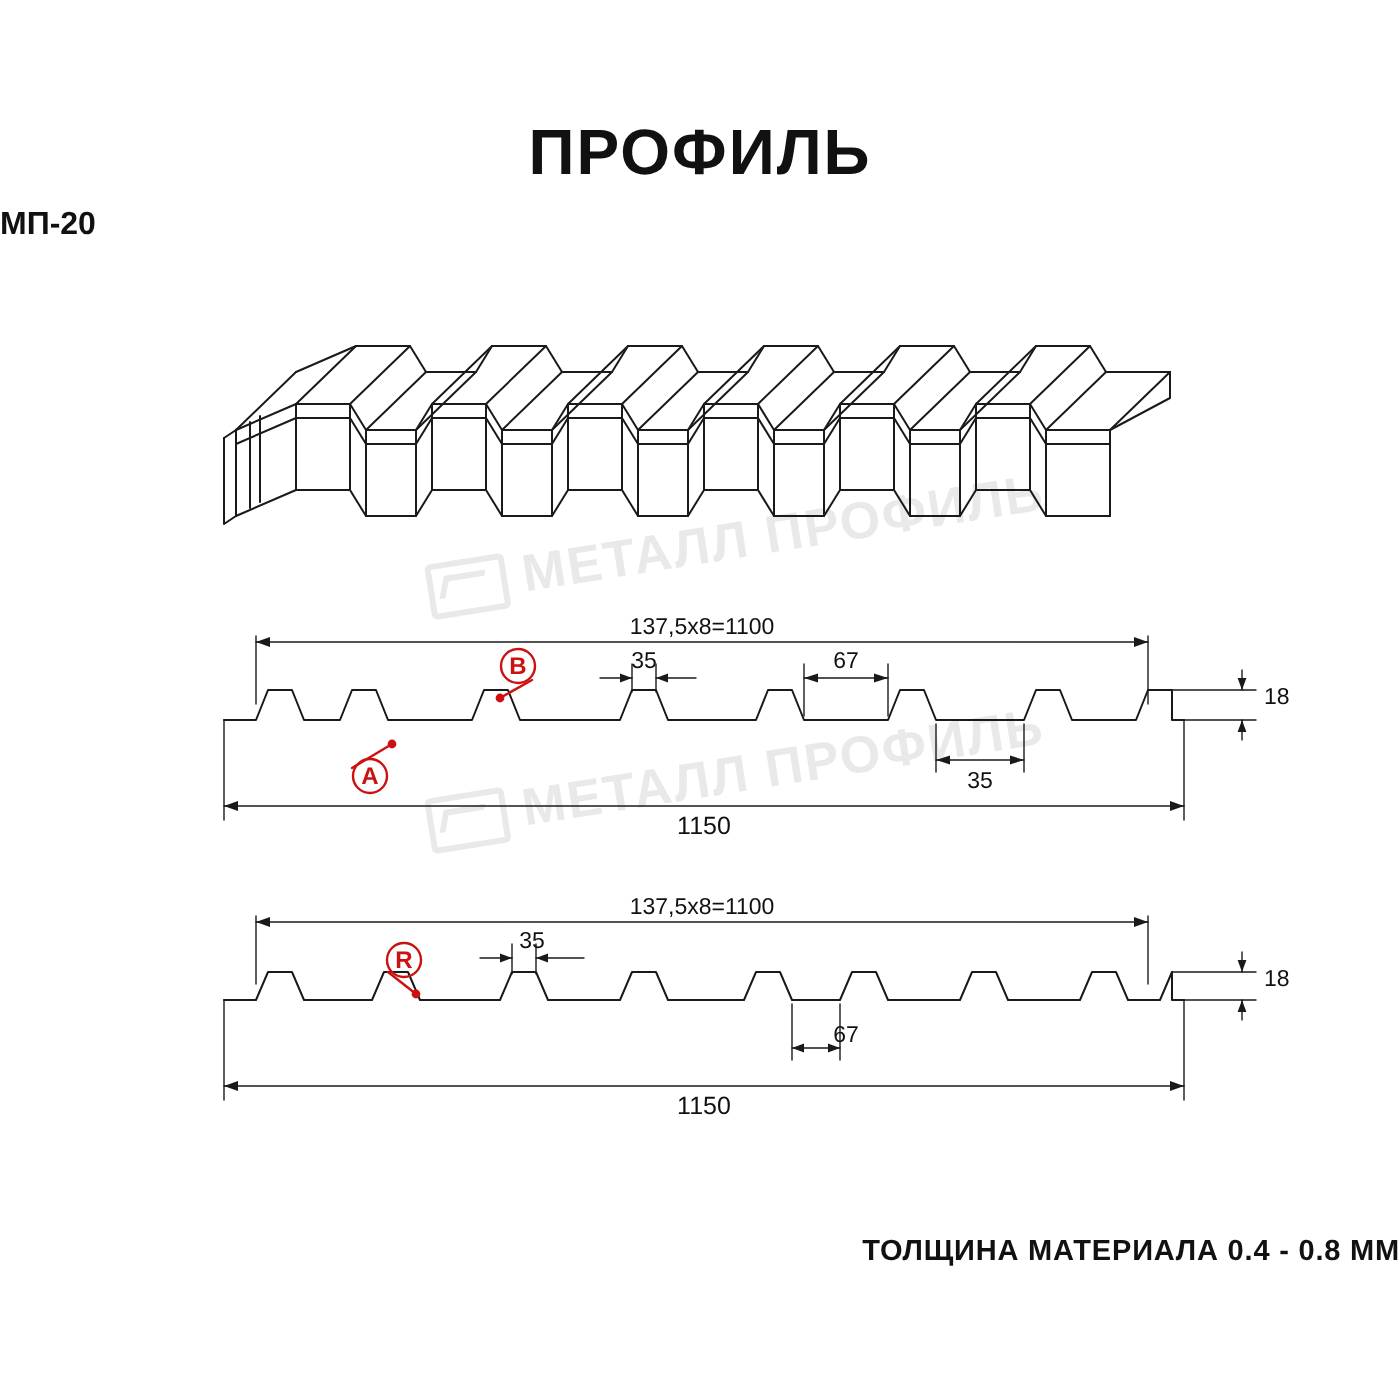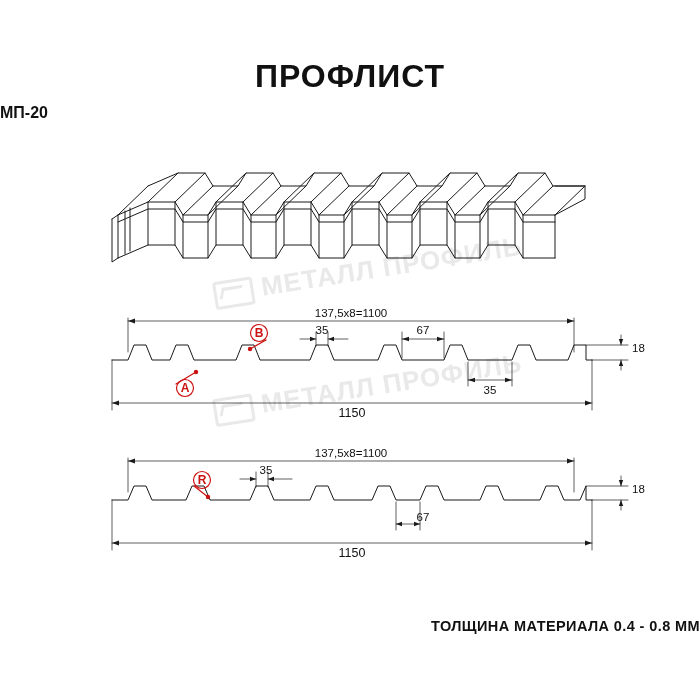--- a/index.html
+++ b/index.html
@@ -102,21 +102,21 @@
     font-size: 12px;
     font-weight: bold;
     fill: #cc1111;
   }
 </style>
 </head>
 <body>
 
 <div class="page">
 
-  <div class="title">ПРОФЛИСТ</div>
+  <div class="title">ПРОФИЛЬ</div>
   <div class="subtitle">МП-20</div>
 
   <div class="wm wm1"><span class="wmbox"></span><span>МЕТАЛЛ ПРОФИЛЬ</span></div>
   <div class="wm wm2"><span class="wmbox"></span><span>МЕТАЛЛ ПРОФИЛЬ</span></div>
 
   <svg class="draw" width="700" height="700" viewBox="0 0 700 700">
     <g fill="none" stroke="#1a1a1a" stroke-width="1" stroke-linejoin="round" stroke-linecap="round">
 
       <g>
 

